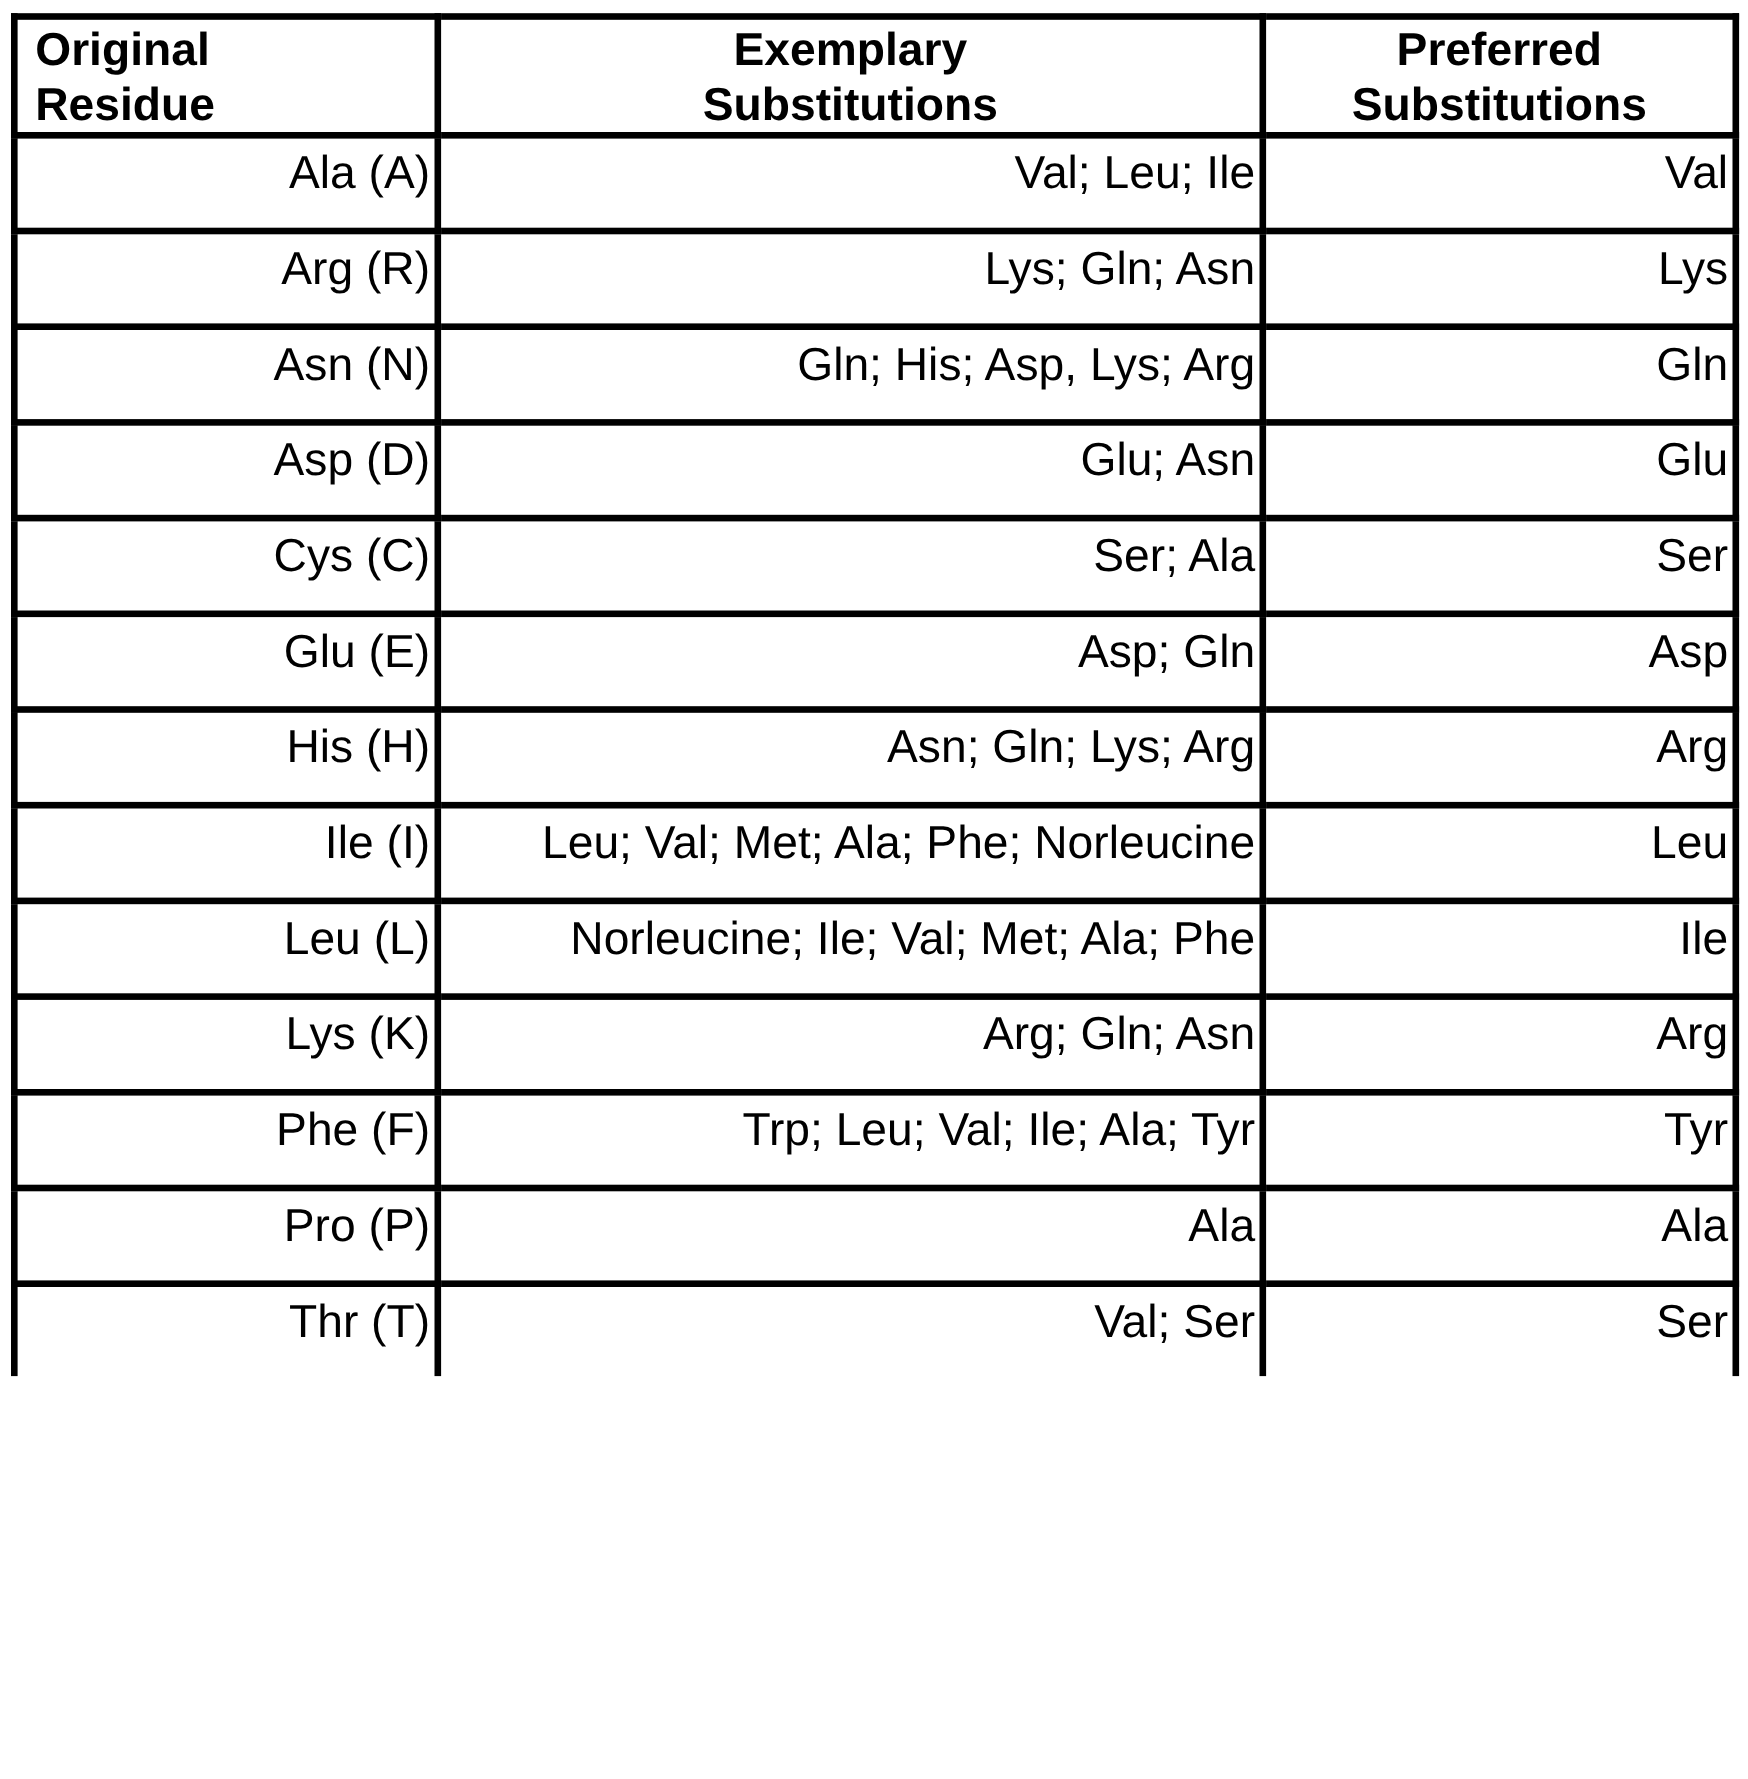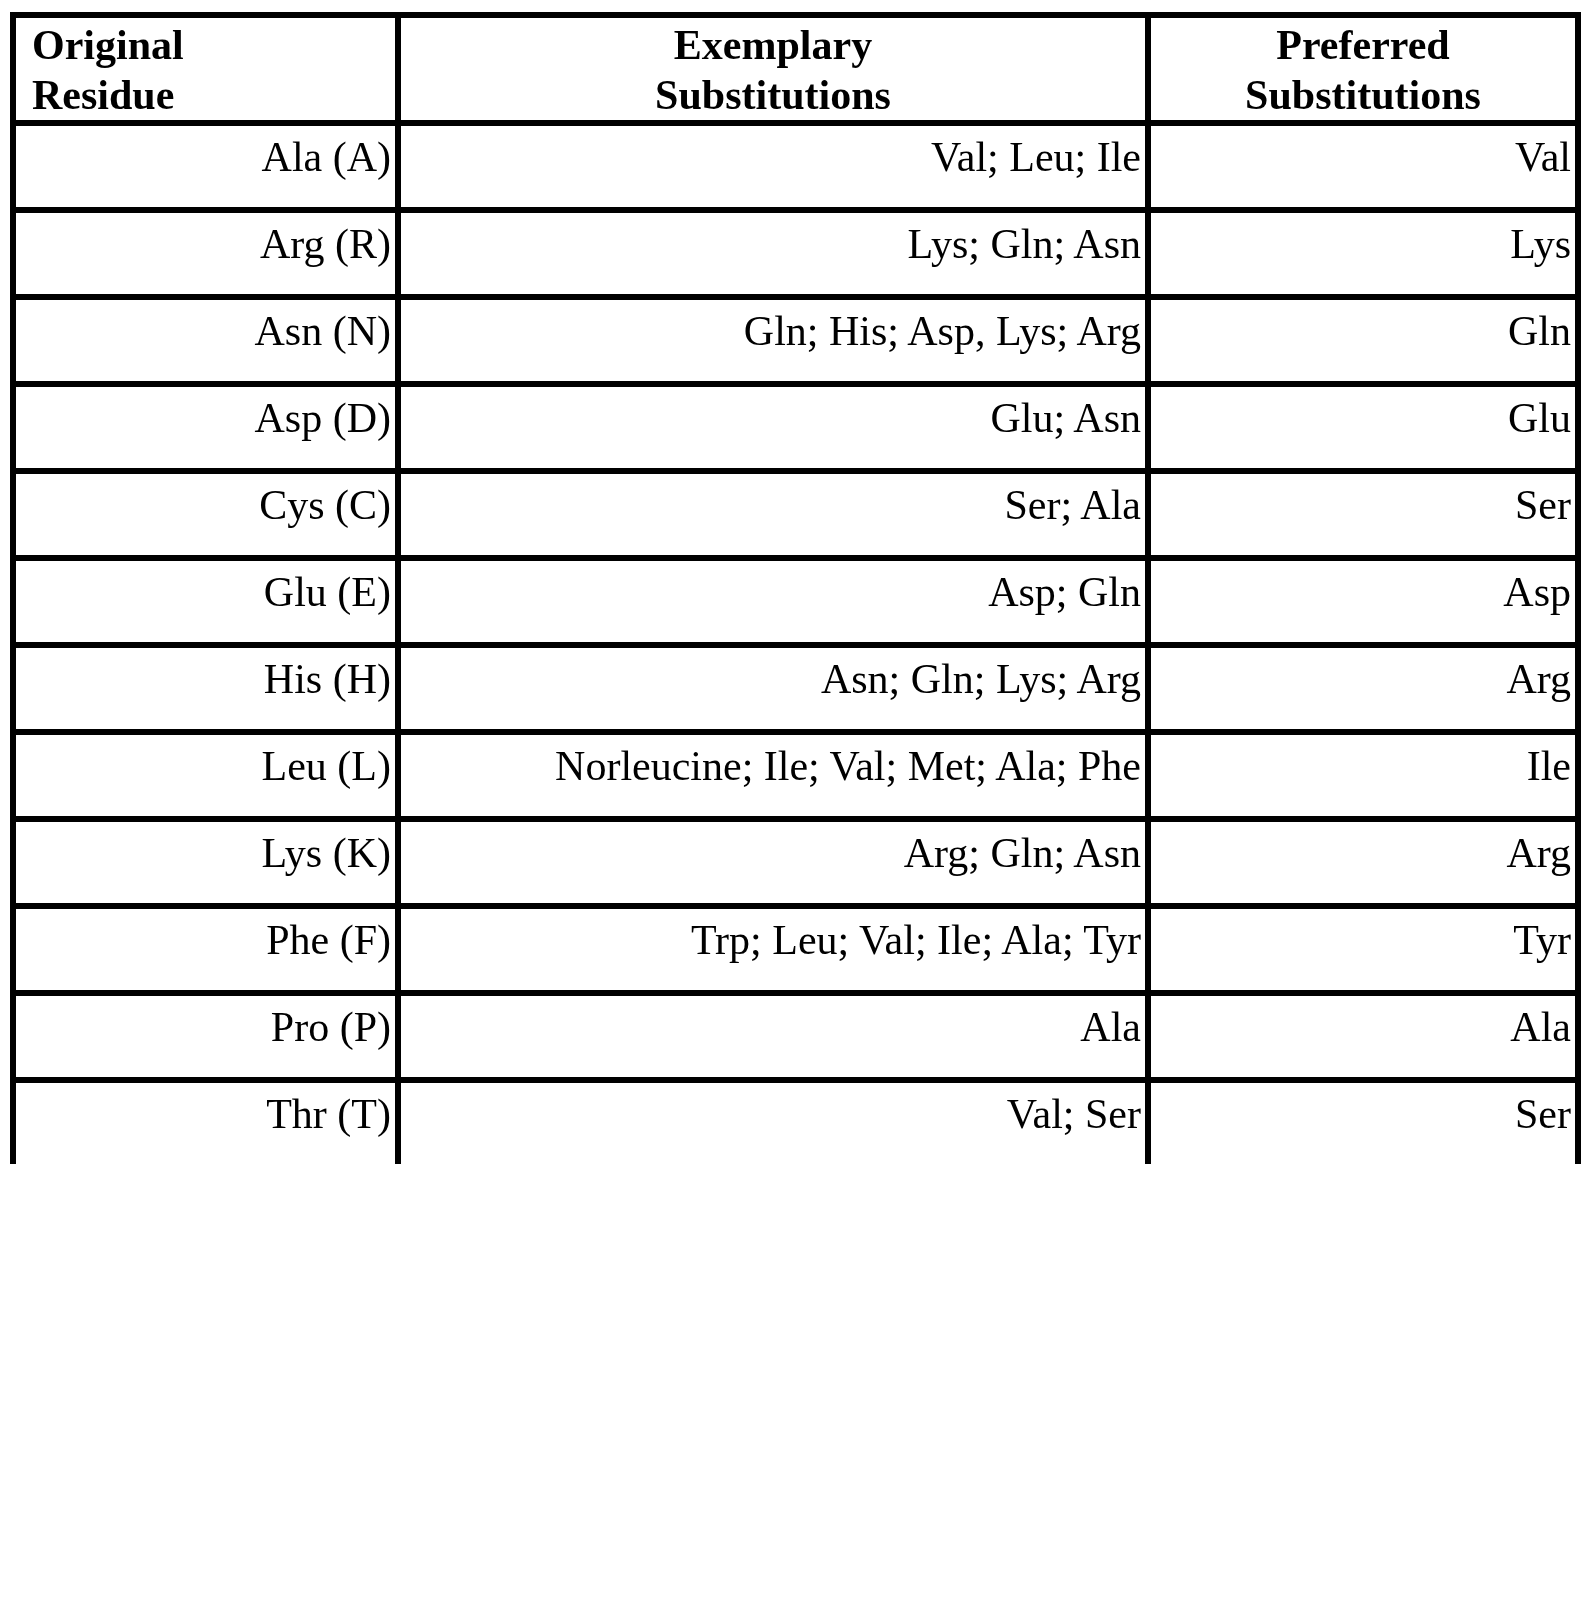--- a/index.html
+++ b/index.html
@@ -6,21 +6,21 @@
     margin: 0;
     padding: 0;
     background: #ffffff;
   }
   .page {
     position: relative;
     width: 1589px;
     height: 1617px;
     background: #ffffff;
     overflow: hidden;
-    font-family: Liberation Serif, serif;
+    font-family: Liberation Sans, sans-serif;
     color: #000000;
   }
   table.subst-table {
     position: absolute;
     left: 10px;
     top: 12px;
     width: 1565px;
     border-collapse: collapse;
     table-layout: fixed;
   }
@@ -111,20 +111,25 @@
         <td>Glu (E)</td>
         <td>Asp; Gln</td>
         <td>Asp</td>
       </tr>
       <tr>
         <td>His (H)</td>
         <td>Asn; Gln; Lys; Arg</td>
         <td>Arg</td>
       </tr>
       <tr>
+        <td>Ile (I)</td>
+        <td>Leu; Val; Met; Ala; Phe; Norleucine</td>
+        <td>Leu</td>
+      </tr>
+      <tr>
         <td>Leu (L)</td>
         <td>Norleucine; Ile; Val; Met; Ala; Phe</td>
         <td>Ile</td>
       </tr>
       <tr>
         <td>Lys (K)</td>
         <td>Arg; Gln; Asn</td>
         <td>Arg</td>
       </tr>
       <tr>

